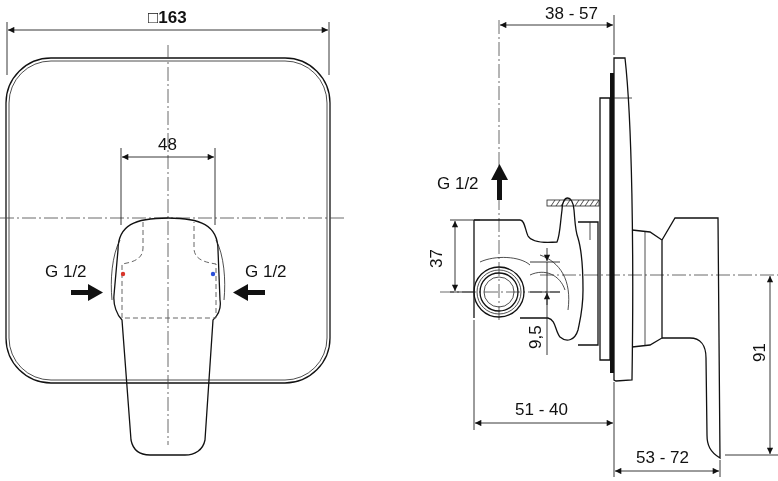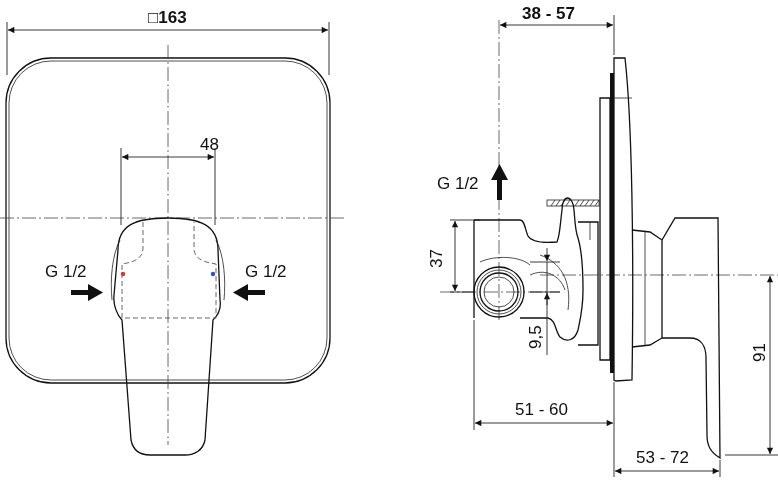--- a/index.html
+++ b/index.html
@@ -117,23 +117,23 @@
 
     <line class="dim" x1="720" y1="460" x2="720" y2="477"></line>
     <line class="dim" x1="615" y1="471" x2="719" y2="471" marker-start="url(#arr)" marker-end="url(#arr)"></line>
 
     <line class="dim" x1="725" y1="455" x2="778" y2="455"></line>
     <line class="dim" x1="770" y1="276" x2="770" y2="454" marker-start="url(#arr)" marker-end="url(#arr)"></line>
   </g>
 </svg>
 
 <div class="lbl" style="left:148px;top:9px;font-weight:bold;">□163</div>
-<div class="lbl" style="left:158px;top:136px;margin-left:42px;">48</div>
+<div class="lbl" style="left:158px;top:136px;">48</div>
 <div class="lbl" style="left:45px;top:263px;">G 1/2</div>
 <div class="lbl" style="left:245px;top:263px;">G 1/2</div>
 
-<div class="lbl" style="left:522px;top:5px;font-weight:bold;">38 - 57</div>
+<div class="lbl" style="left:545px;top:5px;">38 - 57</div>
 <div class="lbl" style="left:437px;top:175px;">G 1/2</div>
 <div class="lbl vert" style="left:428px;top:268px;transform:rotate(-90deg);">37</div>
 <div class="lbl vert" style="left:527px;top:349px;transform:rotate(-90deg);">9,5</div>
-<div class="lbl" style="left:515px;top:401px;">51 - 60</div>
+<div class="lbl" style="left:515px;top:401px;">51 - 40</div>
 <div class="lbl" style="left:636px;top:449px;">53 - 72</div>
 <div class="lbl vert" style="left:751px;top:362px;transform:rotate(-90deg);">91</div>
 
 </body></html>

